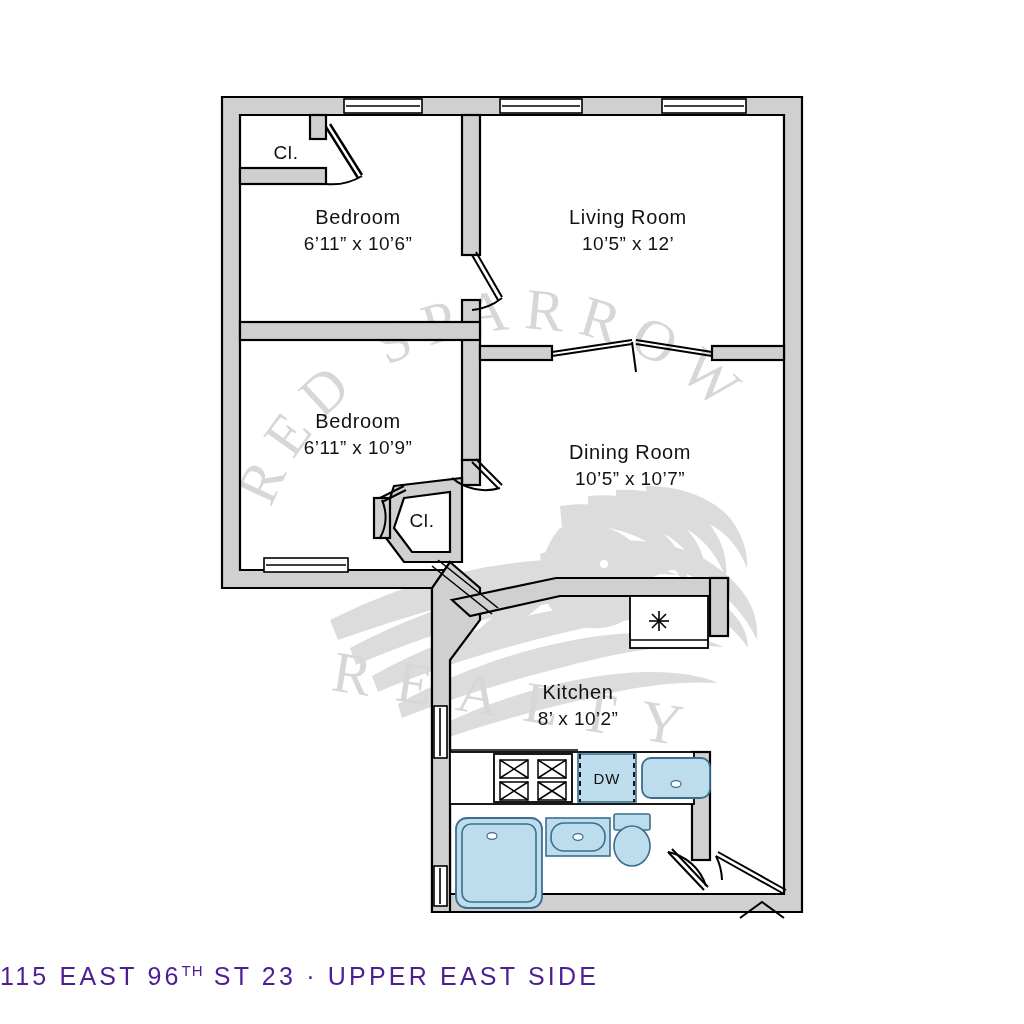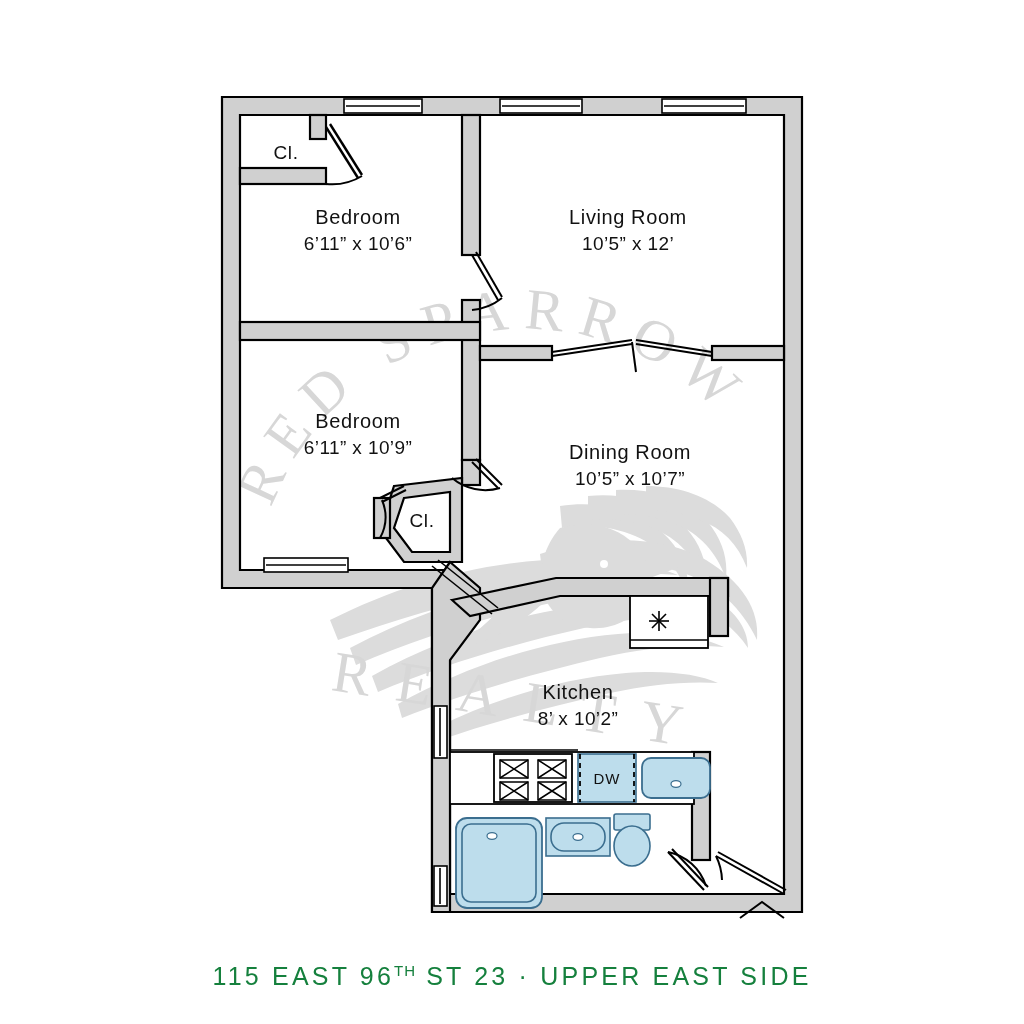--- a/index.html
+++ b/index.html
@@ -3,22 +3,22 @@
 <meta charset="utf-8">
 <style>
   html,body{margin:0;padding:0;background:#ffffff;}
   body{width:1024px;height:1024px;font-family:"Liberation Sans",sans-serif;color:#000;}
   #stage{position:relative;width:1024px;height:1024px;overflow:hidden;background:#fff;}
   #plan{position:absolute;left:0;top:0;width:1024px;height:1024px;}
   .rm-name{font-size:20px;letter-spacing:.6px;}
   .rm-dim{font-size:19px;letter-spacing:.4px;}
   .cl-lbl{font-size:19px;letter-spacing:.6px;}
   .dw-lbl{font-size:15px;letter-spacing:1px;}
-  #caption{position:absolute;left:0;top:962px;width:1024px;text-align:center;
-           font-size:25px;letter-spacing:3.2px;color:#15803d;white-space:nowrap;}
+  #caption{position:absolute;left:0;top:962px;width:1024px;text-align:left;
+           font-size:25px;letter-spacing:3.2px;color:#4c1d95;white-space:nowrap;}
   #caption .sup{font-size:15px;vertical-align:super;letter-spacing:1px;}
 </style>
 </head>
 <body>
 
 <div id="stage">
 
   <svg id="plan" viewBox="0 0 1024 1024">
 
     <g opacity="1">

